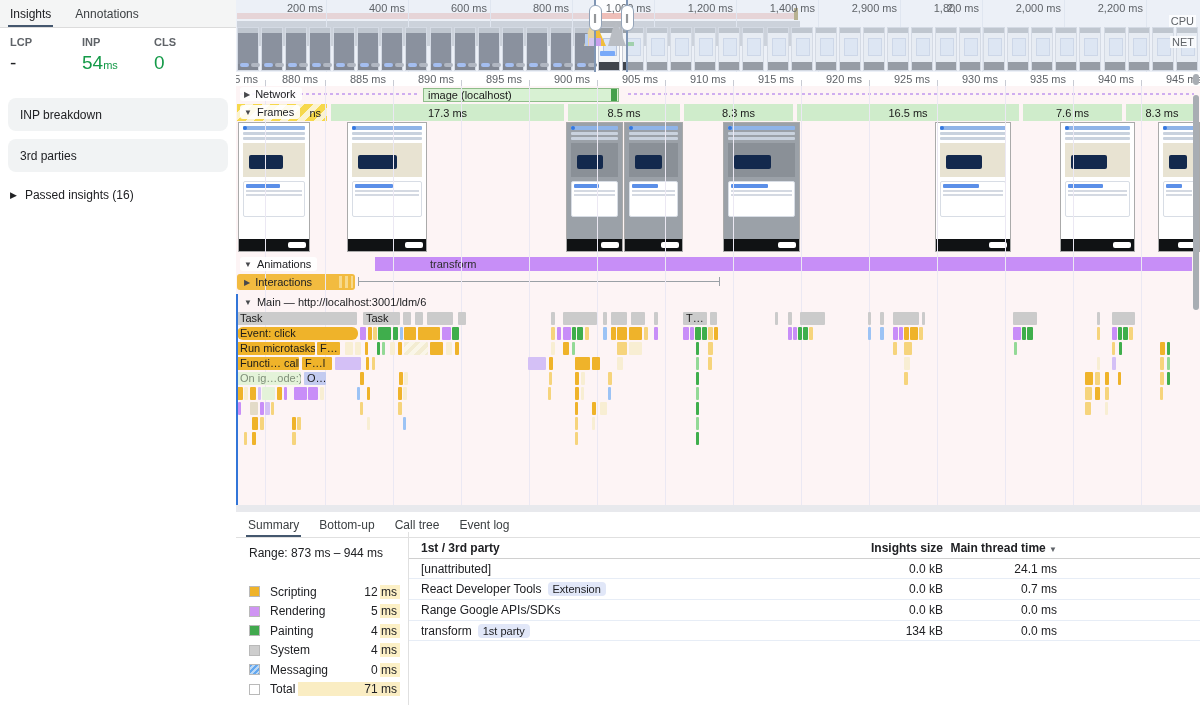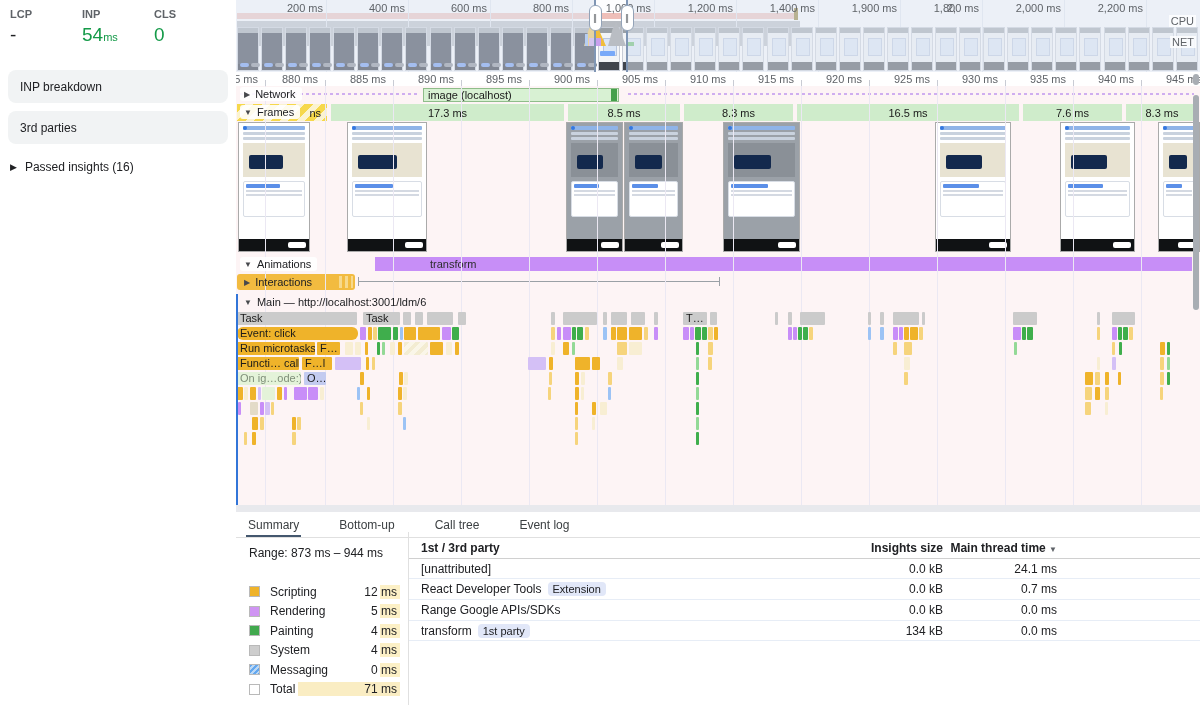--- a/index.html
+++ b/index.html
@@ -79,21 +79,21 @@
   .whisk{position:absolute;left:122px;top:7px;width:362px;height:1px;background:#9aa0a6;}
   .whisk::before,.whisk::after{content:"";position:absolute;top:-4px;width:1px;height:9px;background:#9aa0a6;}
   .whisk::before{left:0;} .whisk::after{right:0;}
   .accent{position:absolute;left:0;top:208px;width:2px;height:211px;background:#3275d8;z-index:6;}
   .fbar{position:absolute;height:13px;box-sizing:border-box;font-size:11px;line-height:13px;color:#1a1a1a;overflow:hidden;white-space:nowrap;padding-left:3px;border-radius:1px;}
   .fbar.hatchbar{background:repeating-linear-gradient(135deg,#f3ecd2 0 4px,#faf6e8 4px 8px);}
   .fbar.dimtext{color:#7f8f79;text-align:right;}
   
   .hscroll{position:absolute;left:0;top:505px;width:964px;height:7px;background:#e8e9ed;}
   .bottom{position:absolute;left:0;top:512px;width:964px;height:193px;background:#fff;}
-  .btabs{position:relative;height:25px;border-bottom:1px solid #e0e0e0;display:flex;align-items:center;gap:40px;padding:0 12px;}
+  .btabs{position:relative;height:25px;border-bottom:1px solid #e0e0e0;display:flex;align-items:center;gap:20px;padding:0 12px;}
   .btab{position:relative;height:25px;display:flex;align-items:center;color:#3c4043;}
   .btab.active::after{content:"";position:absolute;left:-2px;right:-2px;bottom:0;height:2px;background:#44576e;}
   .sumpanel{position:absolute;left:0;top:26px;width:172px;height:167px;padding:8px 0 0 13px;}
   .range{font-size:12px;color:#202124;margin-bottom:22px;white-space:nowrap;}
   .legrow{display:flex;align-items:center;height:19.5px;width:148px;}
   .sw{width:11px;height:11px;border:1px solid #b9b9b9;box-sizing:border-box;margin-right:10px;flex:none;}
   .legrow .ll{flex:1;}
   .legrow .val{position:relative;white-space:nowrap;}
   .legrow .val i{position:absolute;right:-3px;top:0px;width:20px;height:14px;background:#fcf0c6;font-style:normal;}
   .legrow .val.total i{width:102px;background:#faedc3;}
@@ -107,20 +107,24 @@
   .ptime{position:absolute;left:534px;width:114px;text-align:right;white-space:nowrap;}
   .badge{background:#e1e7f8;color:#202124;border-radius:4px;padding:1px 5px;font-size:11px;}
   .sortarrow{font-size:8px;color:#5f6368;}
 </style>
 </head>
 <body>
 
 <div class="app">
 
   <aside class="sidebar">
+    <div class="side-tabs">
+      <div class="side-tab active">Insights</div>
+      <div class="side-tab">Annotations</div>
+    </div>
     <div class="metrics">
       <div class="metric">
         <div class="mlabel">LCP</div>
         <div class="mvalue">-</div>
       </div>
       <div class="metric">
         <div class="mlabel">INP</div>
         <div class="mvalue" style="color:#149a48"><span>54</span><span class="munit">ms</span></div>
       </div>
       <div class="metric">
@@ -161,21 +165,21 @@
         <div class="mini-label" style="right: 713px;">600 ms</div>
         <div class="mini-grid" style="left: 336px;"></div>
         <div class="mini-label" style="right: 631px;">800 ms</div>
         <div class="mini-grid" style="left: 418px;"></div>
         <div class="mini-label" style="right: 549px;">1,000 ms</div>
         <div class="mini-grid" style="left: 500px;"></div>
         <div class="mini-label" style="right: 467px;">1,200 ms</div>
         <div class="mini-grid" style="left: 582px;"></div>
         <div class="mini-label" style="right: 385px;">1,400 ms</div>
         <div class="mini-grid" style="left: 664px;"></div>
-        <div class="mini-label" style="right: 303px;">1,900 ms</div>
+        <div class="mini-label" style="right: 303px;">2,900 ms</div>
         <div class="mini-grid" style="left: 746px;"></div>
         <div class="mini-label" style="right: 221px;">1,800 ms</div>
         <div class="mini-grid" style="left: 828px;"></div>
         <div class="mini-label" style="right: 139px;">2,000 ms</div>
         <div class="mini-grid" style="left: 910px;"></div>
         <div class="mini-label" style="right: 57px;">2,200 ms</div>
         <div class="mini-label" style="left: 711px;">2,</div>
         <div class="film dark" style="left: 1px; width: 22px;"></div>
         <div class="film dark" style="left: 25.07px; width: 22px;"></div>
         <div class="film dark" style="left: 49.14px; width: 22px;"></div>

